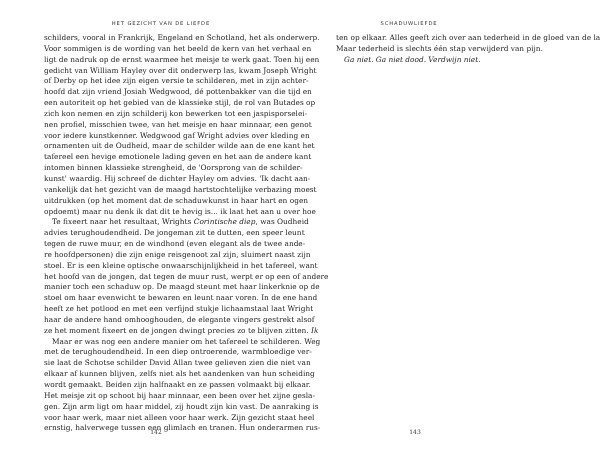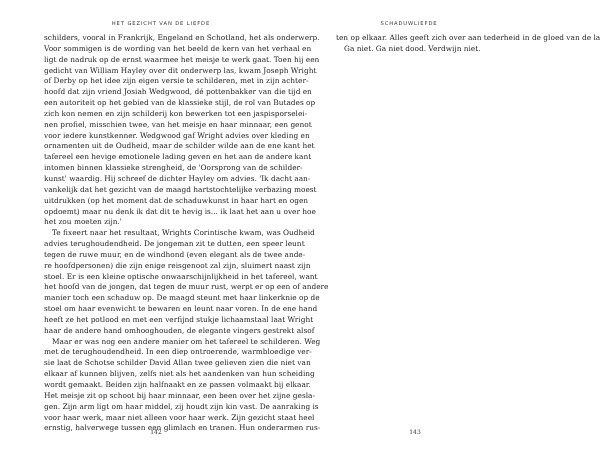--- a/index.html
+++ b/index.html
@@ -9,21 +9,21 @@
   .page.right { left:300px; width:300px; }
   .running-head { position:absolute; top:20px; left:0; right:0; text-align:center; font-family:"DejaVu Sans", sans-serif; font-size:5.2px; letter-spacing:0.9px; text-transform:uppercase; color:#333; }
   .page.left .running-head { left:44px; right:22px; }
   .page.right .running-head { left:2px; right:84px; }
   .text { position:absolute; font-size:7.4px; line-height:10.85px; text-align:justify; }
   .page.left .text { top:33px; left:44px; width:219px; }
   .page.right .text { top:33px; left:36px; width:226px; text-align:left; }
   .line { display:block; white-space:nowrap; text-align-last:justify; text-align:justify; }
   .line.last { text-align-last:left; }
   .indent { padding-left:8px; }
-  .it { }
+  .it { font-style:italic; }
   .folio { position:absolute; top:428px; font-size:6px; color:#333; }
   .page.left .folio { left:0; width:300px; text-align:center; padding-left:12px; box-sizing:border-box; }
   .page.right .folio { left:0; width:300px; text-align:center; padding-right:70px; box-sizing:border-box; }
 </style>
 </head>
 <body>
 
 <div class="page left">
   <div class="running-head">HET GEZICHT VAN DE LIEFDE</div>
   <div class="text">
@@ -37,46 +37,47 @@
     <span class="line">zich kon nemen en zijn schilderij kon bewerken tot een jaspisporselei-</span>
     <span class="line">nen profiel, misschien twee, van het meisje en haar minnaar, een genot</span>
     <span class="line">voor iedere kunstkenner. Wedgwood gaf Wright advies over kleding en</span>
     <span class="line">ornamenten uit de Oudheid, maar de schilder wilde aan de ene kant het</span>
     <span class="line">tafereel een hevige emotionele lading geven en het aan de andere kant</span>
     <span class="line">intomen binnen klassieke strengheid, de 'Oorsprong van de schilder-</span>
     <span class="line">kunst' waardig. Hij schreef de dichter Hayley om advies. 'Ik dacht aan-</span>
     <span class="line">vankelijk dat het gezicht van de maagd hartstochtelijke verbazing moest</span>
     <span class="line">uitdrukken (op het moment dat de schaduwkunst in haar hart en ogen</span>
     <span class="line">opdoemt) maar nu denk ik dat dit te hevig is... ik laat het aan u over hoe</span>
-    <span class="line last">het zou moeten zijn.'</span>
 
-    <span class="line indent"><span>Te fixeert naar het resultaat, Wrights </span><span class="it">Corintische kwam</span><span>, was Oudheid</span></span>
+    <span class="line indent"><span>Te fixeert naar het resultaat, Wrights </span><span class="it">Corintische diep</span><span>, was Oudheid</span></span>
     <span class="line">advies terughoudendheid. De jongeman zit te dutten, een speer leunt</span>
     <span class="line">tegen de ruwe muur, en de windhond (even elegant als de twee ande-</span>
     <span class="line">re hoofdpersonen) die zijn enige reisgenoot zal zijn, sluimert naast zijn</span>
     <span class="line">stoel. Er is een kleine optische onwaarschijnlijkheid in het tafereel, want</span>
     <span class="line">het hoofd van de jongen, dat tegen de muur rust, werpt er op een of andere</span>
     <span class="line">manier toch een schaduw op. De maagd steunt met haar linkerknie op de</span>
     <span class="line">stoel om haar evenwicht te bewaren en leunt naar voren. In de ene hand</span>
     <span class="line">heeft ze het potlood en met een verfijnd stukje lichaamstaal laat Wright</span>
     <span class="line">haar de andere hand omhooghouden, de elegante vingers gestrekt alsof</span>
+    <span class="line"><span>ze het moment fixeert en de jongen dwingt precies zo te blijven zitten. </span><span class="it">Ik</span></span>
 
     <span class="line indent">Maar er was nog een andere manier om het tafereel te schilderen. Weg</span>
     <span class="line">met de terughoudendheid. In een diep ontroerende, warmbloedige ver-</span>
     <span class="line">sie laat de Schotse schilder David Allan twee gelieven zien die niet van</span>
     <span class="line">elkaar af kunnen blijven, zelfs niet als het aandenken van hun scheiding</span>
     <span class="line">wordt gemaakt. Beiden zijn halfnaakt en ze passen volmaakt bij elkaar.</span>
     <span class="line">Het meisje zit op schoot bij haar minnaar, een been over het zijne gesla-</span>
     <span class="line">gen. Zijn arm ligt om haar middel, zij houdt zijn kin vast. De aanraking is</span>
     <span class="line">voor haar werk, maar niet alleen voor haar werk. Zijn gezicht staat heel</span>
     <span class="line">ernstig, halverwege tussen een glimlach en tranen. Hun onderarmen rus-</span>
   </div>
   <div class="folio">142</div>
 </div>
 
 <div class="page right">
   <div class="running-head">SCHADUWLIEFDE</div>
   <div class="text">
     <span class="line last">ten op elkaar. Alles geeft zich over aan tederheid in de gloed van de lamp.</span>
+    <span class="line last">Maar tederheid is slechts één stap verwijderd van pijn.</span>
     <span class="line last indent it">Ga niet. Ga niet dood. Verdwijn niet.</span>
   </div>
   <div class="folio">143</div>
 </div>
 
 </body></html>

